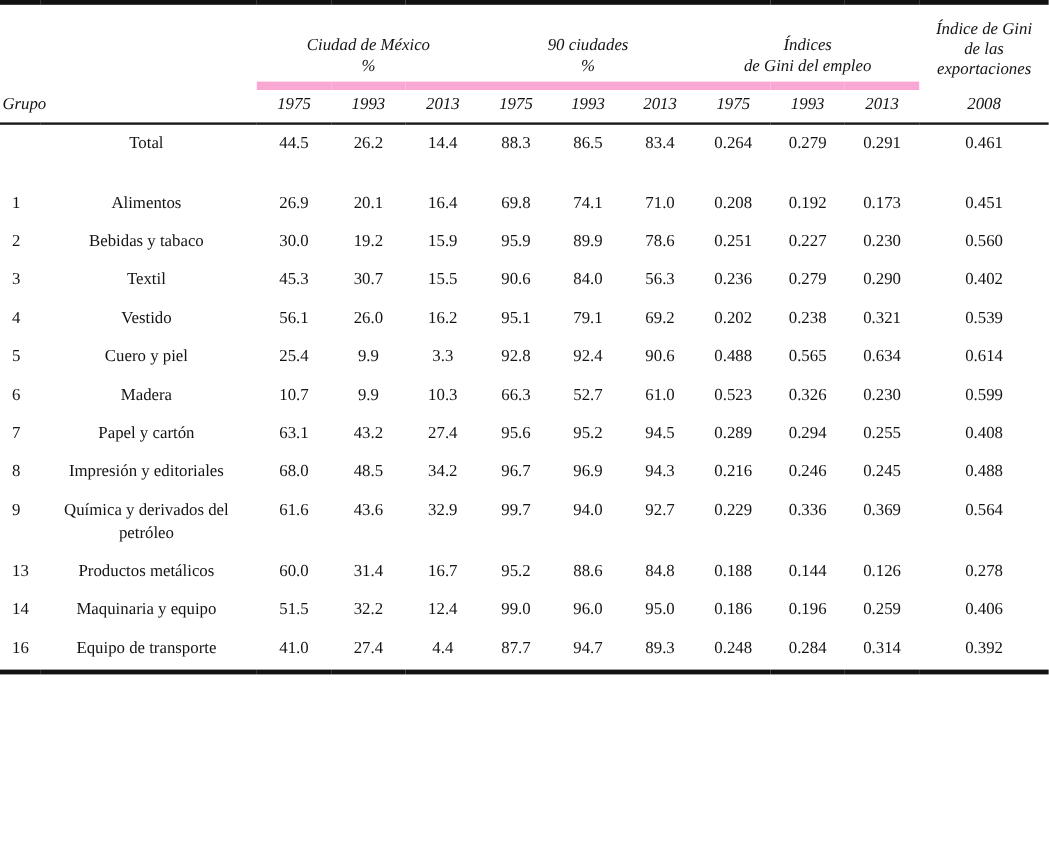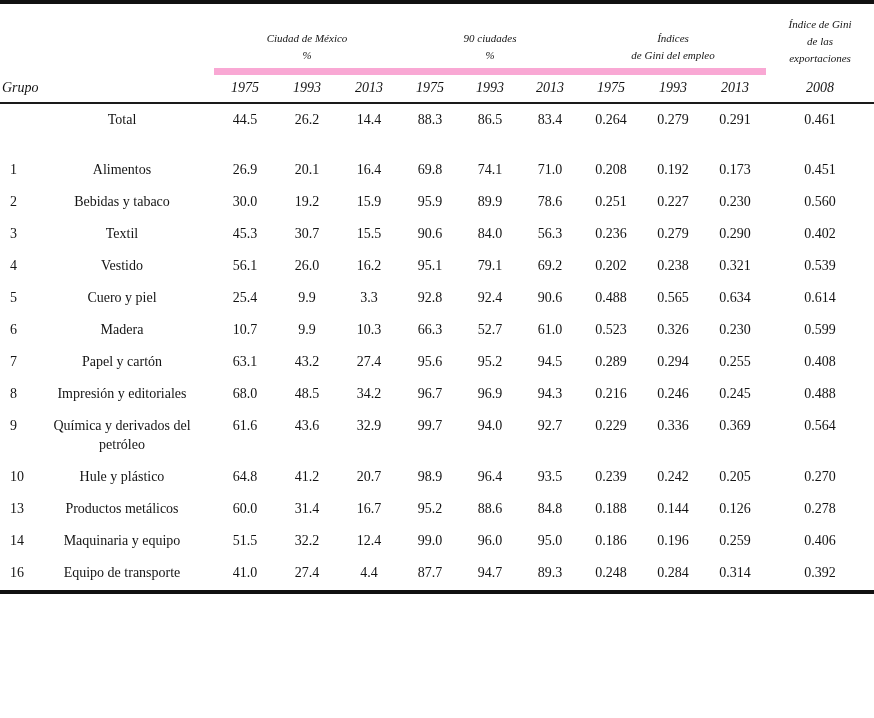--- a/index.html
+++ b/index.html
@@ -18,21 +18,21 @@
     border-top: 4px solid #111111;
     border-bottom: 4px solid #111111;
   }
   col.c-num  { width: 34px; }
   col.c-name { width: 180px; }
   col.c-y    { width: 62px; }
   col.c-y90  { width: 60px; }
   col.c-exp  { width: 108px; }
 
   thead th { font-weight: normal; font-style: italic; text-align: center; vertical-align: bottom; }
-  th.group-head { padding: 12px 4px 4px 4px; font-size: 11px; line-height: 17px; }
+  th.group-head { padding: 12px 4px 4px 4px; font-size: 14px; line-height: 17px; }
   th.group-head.ruled { border-bottom: 7px solid #f9a8d4; }
   tr.years-row th {
     font-size: 14px; line-height: 16px;
     padding: 5px 2px 6px 2px;
     border-bottom: 2px solid #1a1a1a;
   }
   tr.years-row th.grupo-cell { text-align: left; }
 
   tbody td {
     font-size: 14px; line-height: 19px;
@@ -237,34 +237,20 @@
           <td>32.9</td>
           <td>99.7</td>
           <td>94.0</td>
           <td>92.7</td>
           <td>0.229</td>
           <td>0.336</td>
           <td>0.369</td>
           <td>0.564</td>
         </tr>
         <tr>
-          <td class="num-cell">10</td>
-          <td class="name-cell">Hule y plástico</td>
-          <td>64.8</td>
-          <td>41.2</td>
-          <td>20.7</td>
-          <td>98.9</td>
-          <td>96.4</td>
-          <td>93.5</td>
-          <td>0.239</td>
-          <td>0.242</td>
-          <td>0.205</td>
-          <td>0.270</td>
-        </tr>
-        <tr>
           <td class="num-cell">13</td>
           <td class="name-cell">Productos metálicos</td>
           <td>60.0</td>
           <td>31.4</td>
           <td>16.7</td>
           <td>95.2</td>
           <td>88.6</td>
           <td>84.8</td>
           <td>0.188</td>
           <td>0.144</td>

